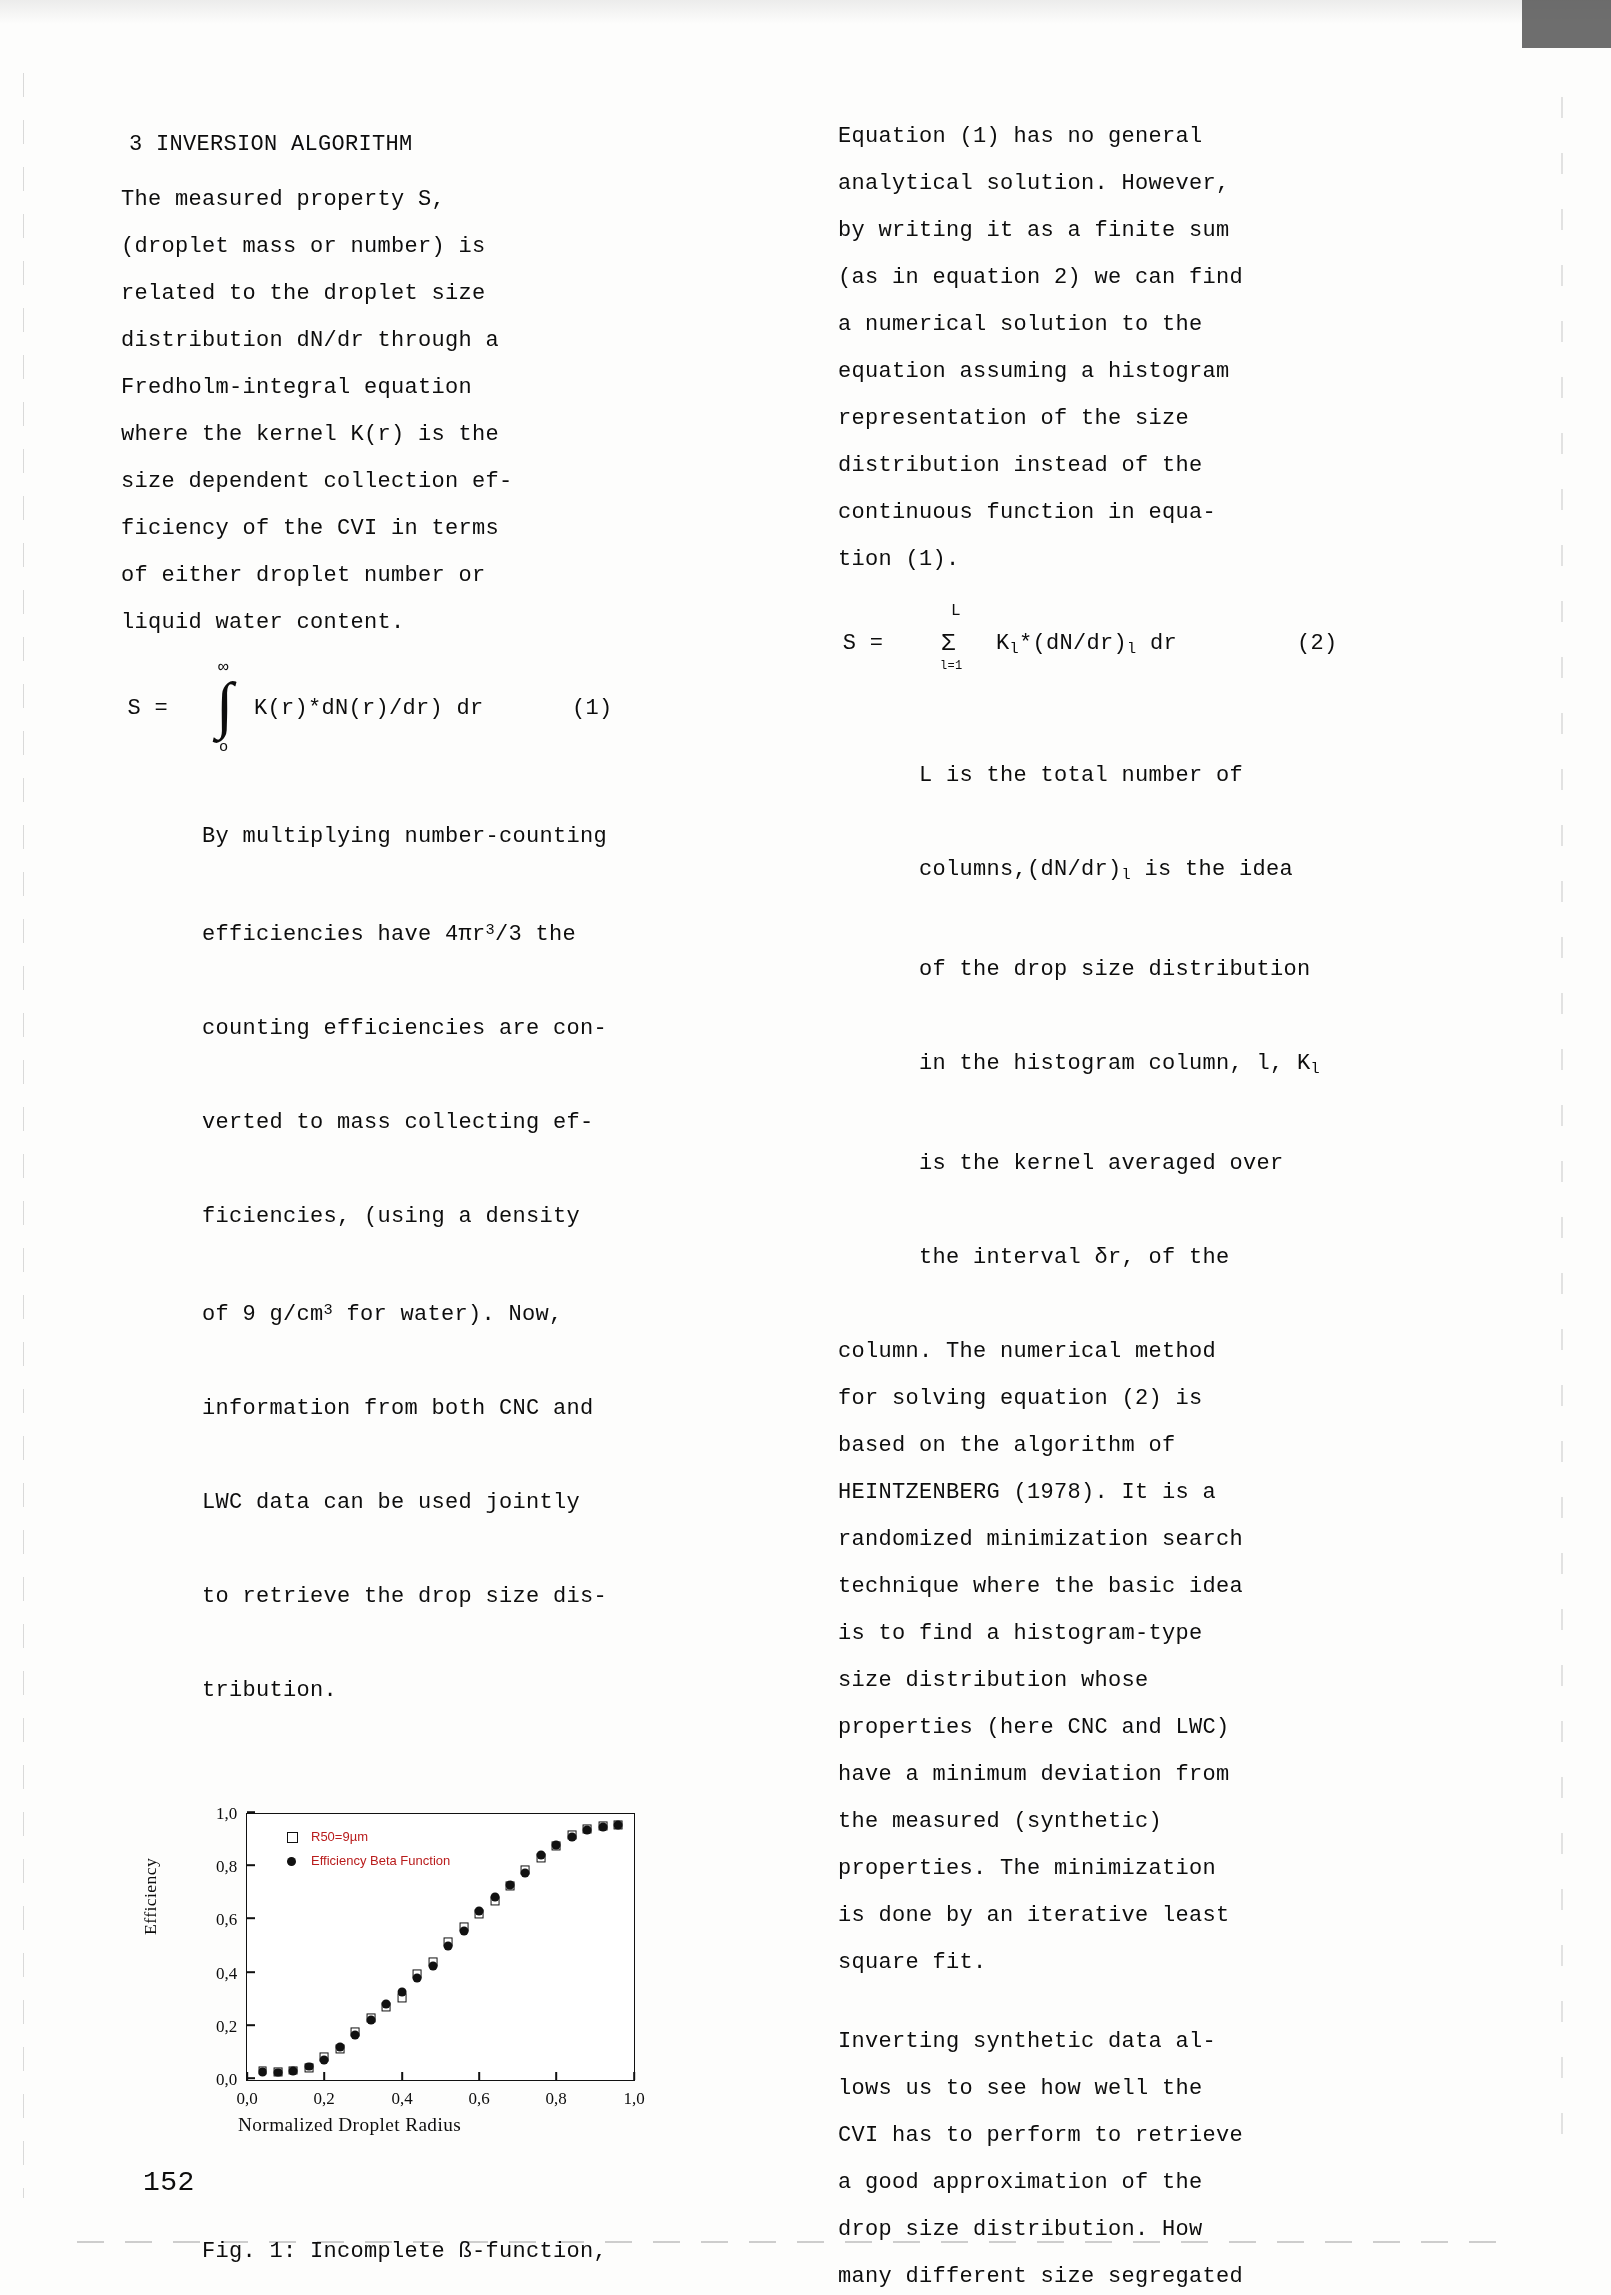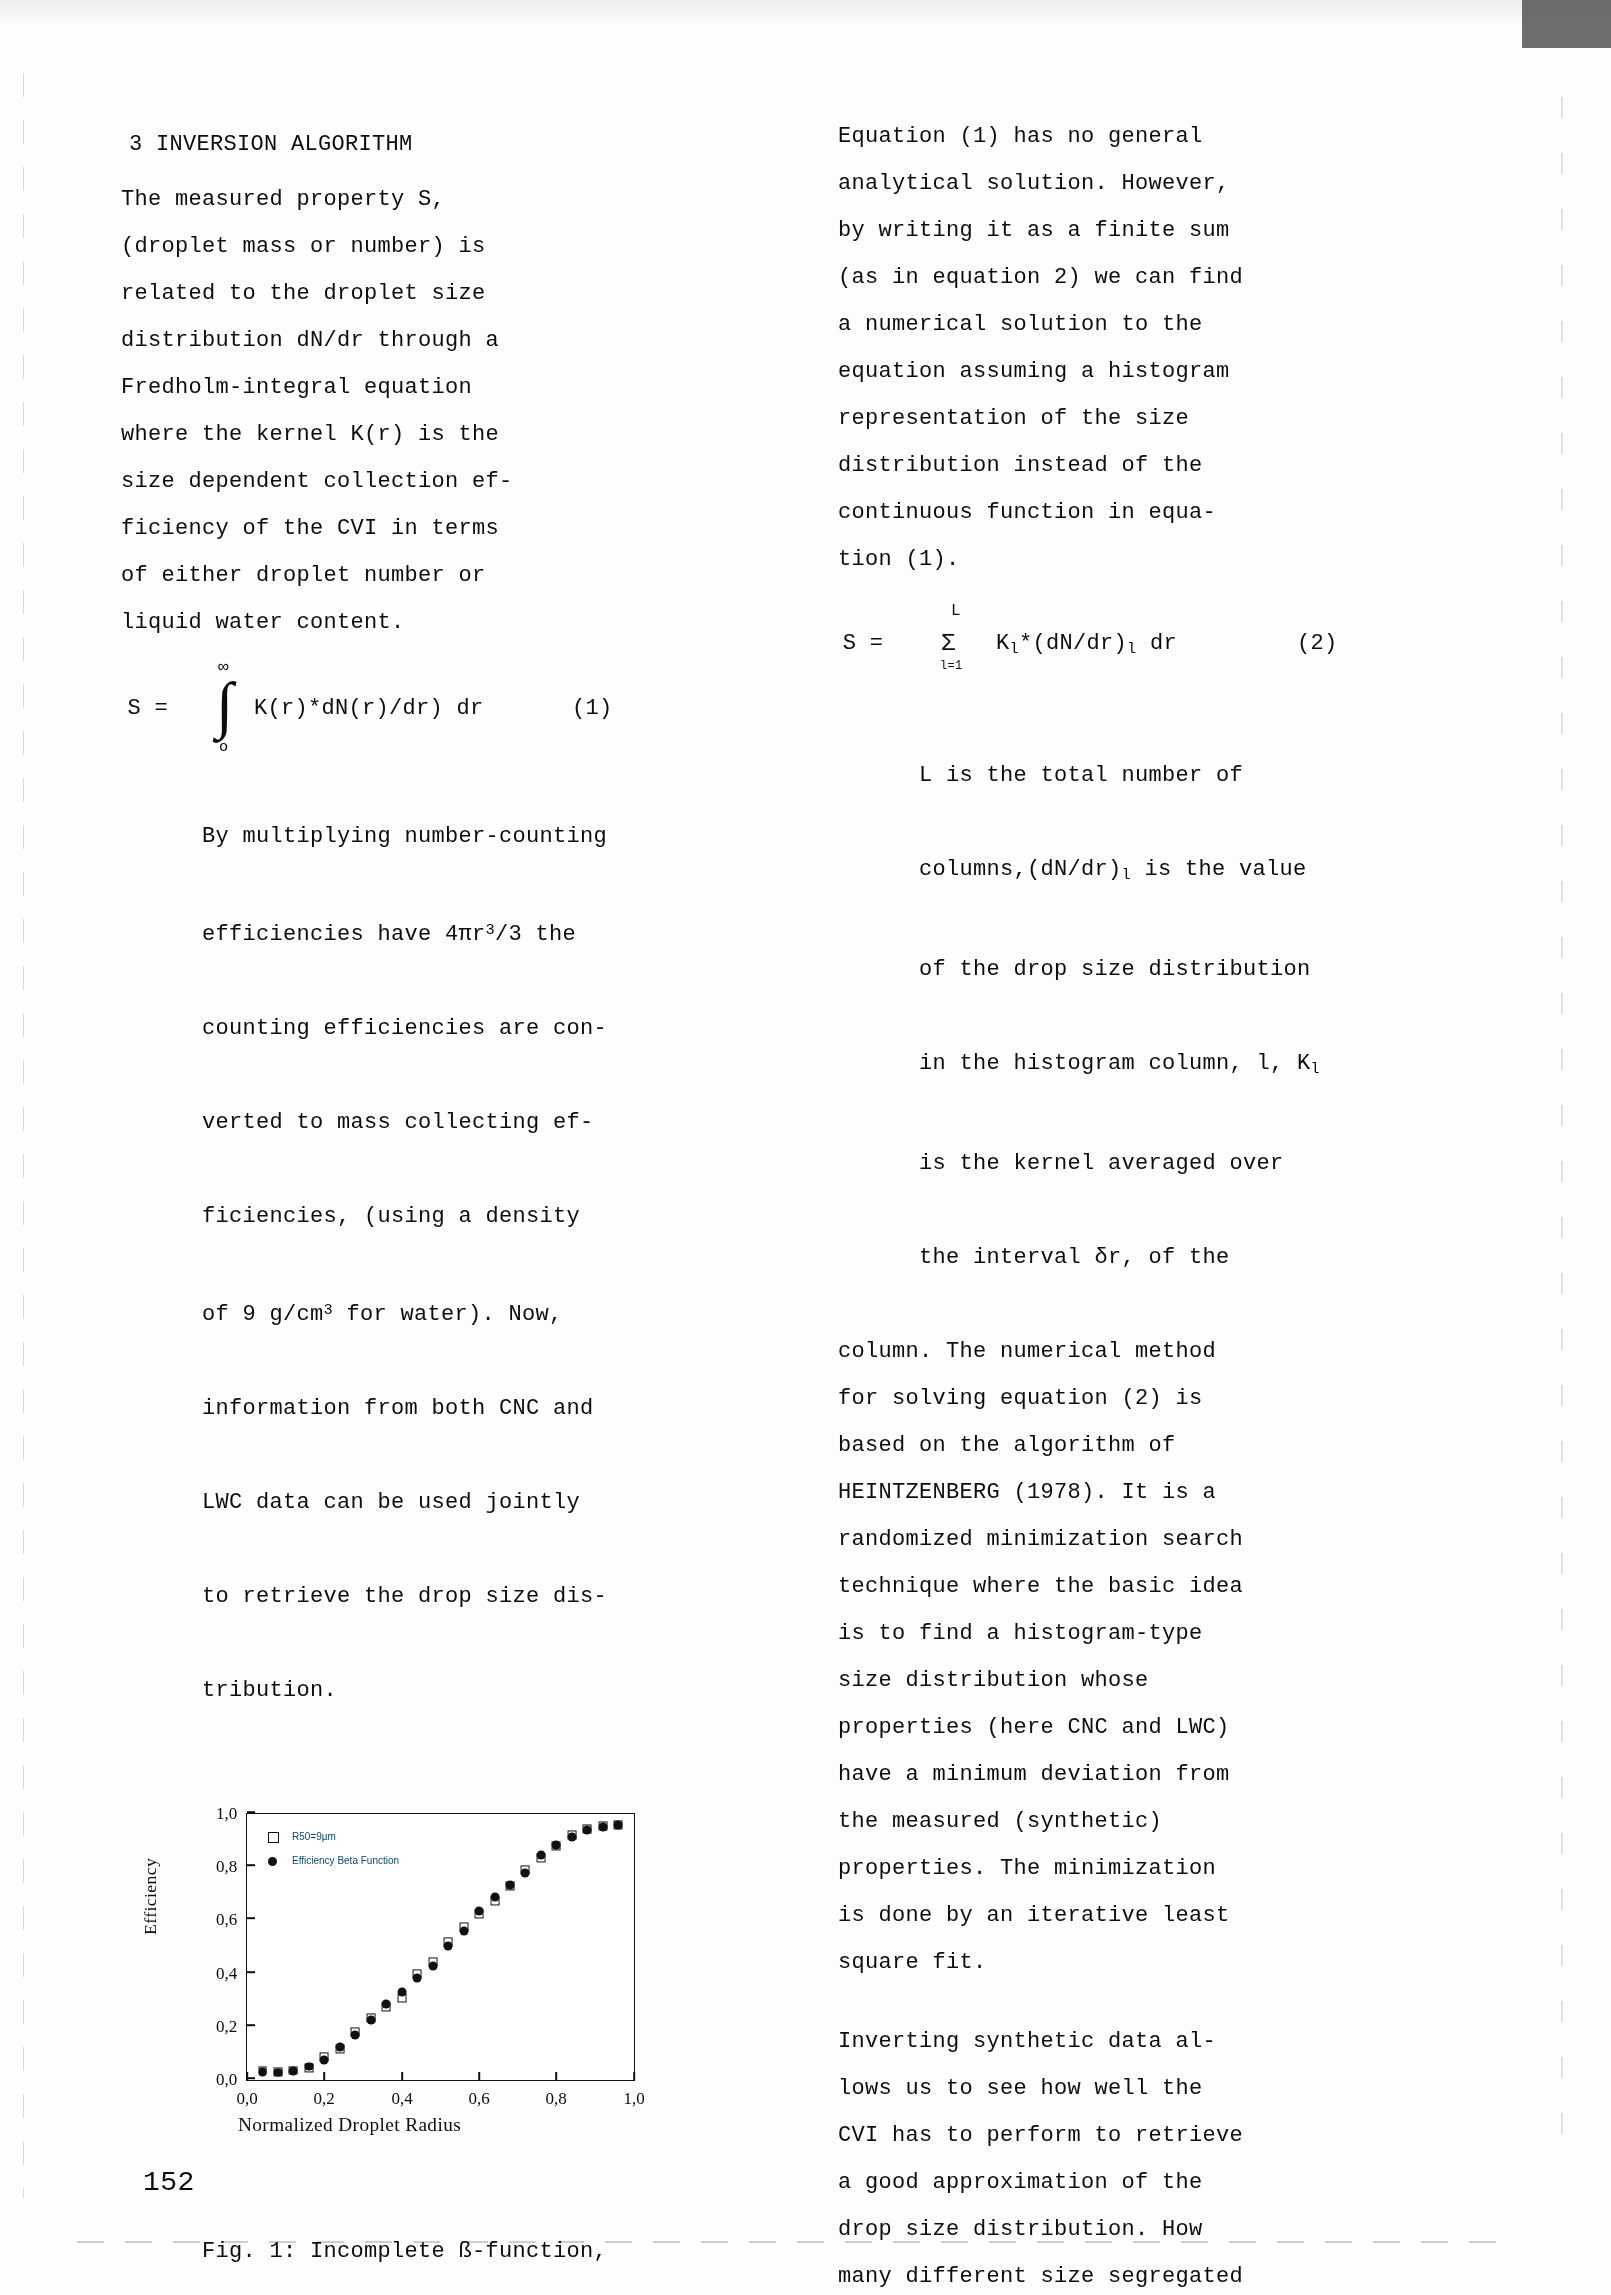--- a/index.html
+++ b/index.html
@@ -208,25 +208,25 @@
   .xtickmark {
     position: absolute;
     bottom: 0;
     width: 1.6px;
     height: 8px;
     background: #111;
     transform: translateX(-0.8px);
   }
   .legend {
     position: absolute;
-    left: 13px; top: 11.3px;
+    left: 32px; top: 11.3px;
     font-family: "Liberation Sans", sans-serif;
-    font-size: 10px;
+    font-size: 13px;
     line-height: 24px;
-    color: #0c4a6e;
+    color: #b91c1c;
   }
   .legend-row { display: flex; align-items: center; height: 24px; }
   .legend-sym { width: 32px; display: flex; align-items: center; }
   .sym-open {
     width: 8.9px; height: 8.9px;
     border: 1.6px solid #111;
     background: #fff;
     margin-left: 8px;
   }
   .sym-filled {
@@ -431,21 +431,21 @@
       <span class="lhs">S  =</span>
       <span class="sumtop">L</span>
       <span class="sum">Σ</span>
       <span class="sumbot">l=1</span>
       <span class="body"><span>K</span><sub class="small">l</sub><span>*(dN/dr)</span><sub class="small">l</sub><span> dr</span></span>
       <span class="tag">(2)</span>
     </div>
 
     <div class="para">
       <span>L is the total number of</span><br>
-      <span>columns,(dN/dr)</span><sub class="small">l</sub><span> is the value</span><br>
+      <span>columns,(dN/dr)</span><sub class="small">l</sub><span> is the idea</span><br>
       <span>of the drop size distribution</span><br>
       <span>in the histogram column, l, K</span><sub class="small">l</sub><br>
       <span>is the kernel averaged over</span><br>
       <span>the interval δr, of the</span>
     </div>
 
     <div class="para">column. The numerical method
 for solving equation (2) is
 based on the algorithm of
 HEINTZENBERG (1978). It is a

